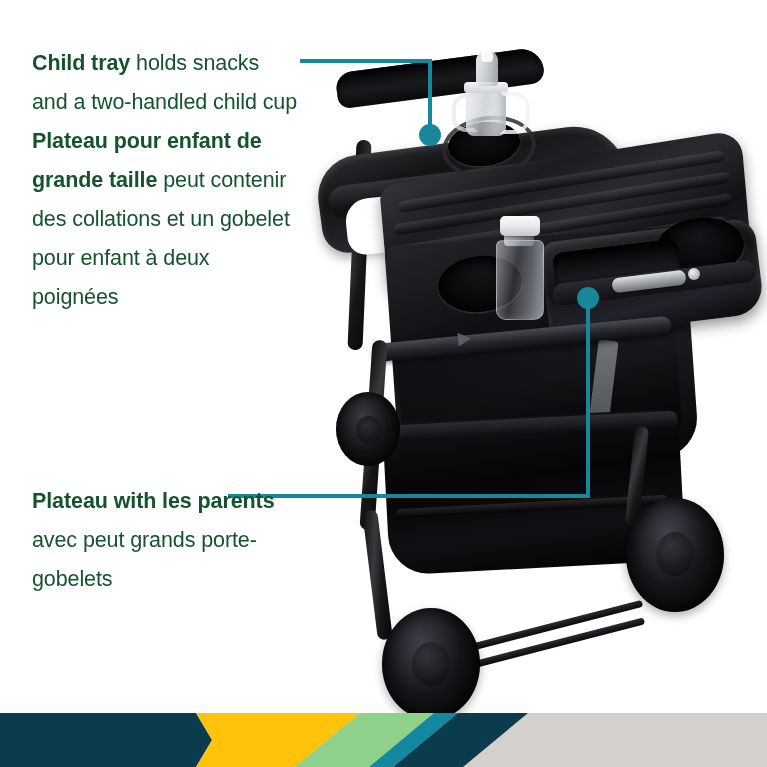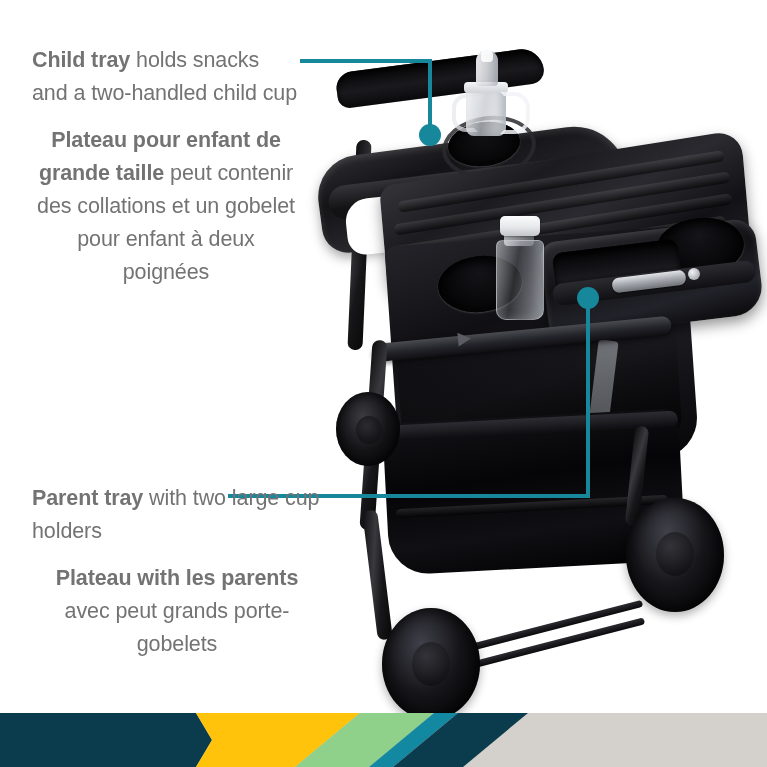--- a/index.html
+++ b/index.html
@@ -12,28 +12,28 @@
     height: 767px;
     background: #ffffff;
     overflow: hidden;
     font-family: "Liberation Sans", sans-serif;
     -webkit-font-smoothing: antialiased;
   }
 
   
   .callout {
     position: absolute;
-    color: #737373;
+    color: #14532d;
     font-size: 21.5px;
-    line-height: 33px;
+    line-height: 39px;
     letter-spacing: -0.1px;
   }
   .callout .b { font-weight: 700; }
   .callout p { margin: 0; }
-  .callout p + p { margin-top: 14px; text-align: center; }
+  .callout p + p { margin-top: 0; }
 
   #callout-child  { left: 32px; top: 44px;  width: 268px; }
   #callout-parent { left: 32px; top: 482px; width: 290px; }
 
   
   .leader { position: absolute; background: #17879B; }
   .dot {
     position: absolute;
     background: #17879B;
     border-radius: 50%;
@@ -449,21 +449,20 @@
   <div id="dot-parent" class="dot"></div>
   <div id="lead-parent-v" class="leader"></div>
   <div id="lead-parent-h" class="leader"></div>
 
   <div id="callout-child" class="callout">
     <p><span class="b">Child tray</span><span> holds snacks and a two-handled child cup</span></p>
     <p><span class="b">Plateau pour enfant de grande taille</span><span> peut contenir des collations et un gobelet pour enfant à deux poignées</span></p>
   </div>
 
   <div id="callout-parent" class="callout">
-    <p><span class="b">Parent tray</span><span> with two large cup holders</span></p>
     <p><span class="b">Plateau with les parents</span><span> avec peut grands porte-gobelets</span></p>
   </div>
 
   <div id="bottombar">
     <svg width="767" height="54" viewBox="0 0 767 54">
       <rect x="0" y="0" width="767" height="54" fill="#D4D0CB"></rect>
       <polygon points="0,0 196,0 212,27 196,54 0,54" fill="#0B3C4D"></polygon>
       <polygon points="196,0 360,0 295,54 196,54 212,27" fill="#FFC30B"></polygon>
       <polygon points="360,0 434,0 369,54 295,54" fill="#8FD18B"></polygon>
       <polygon points="434,0 458,0 393,54 369,54" fill="#1289A0"></polygon>

